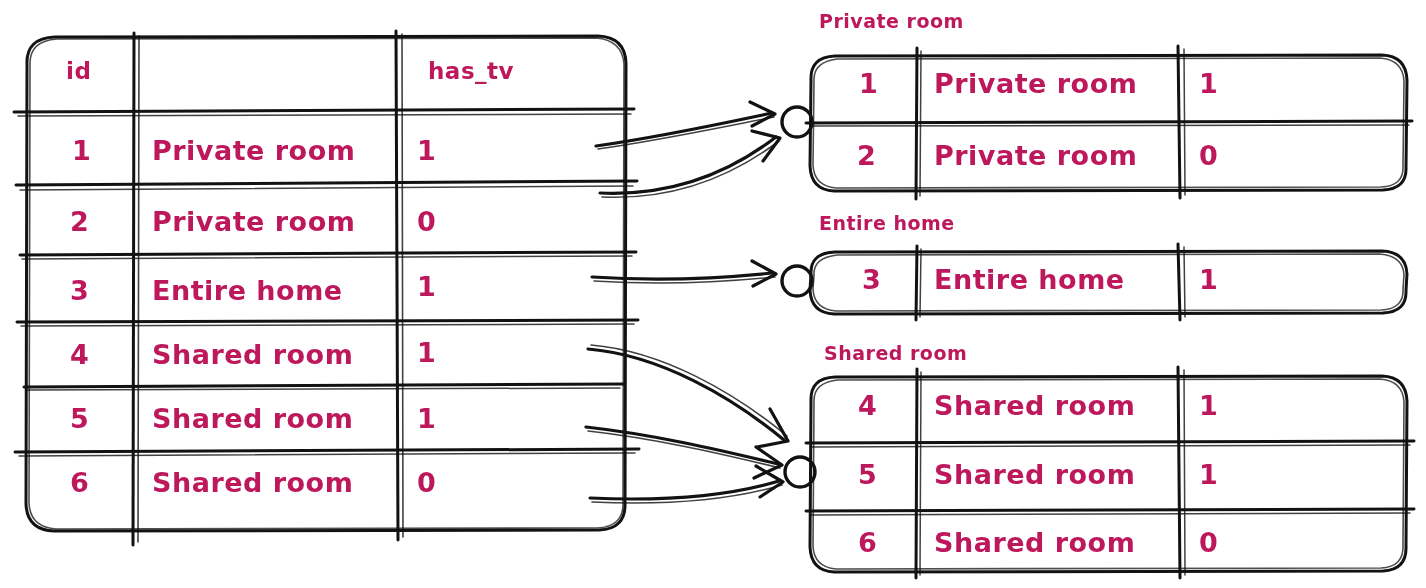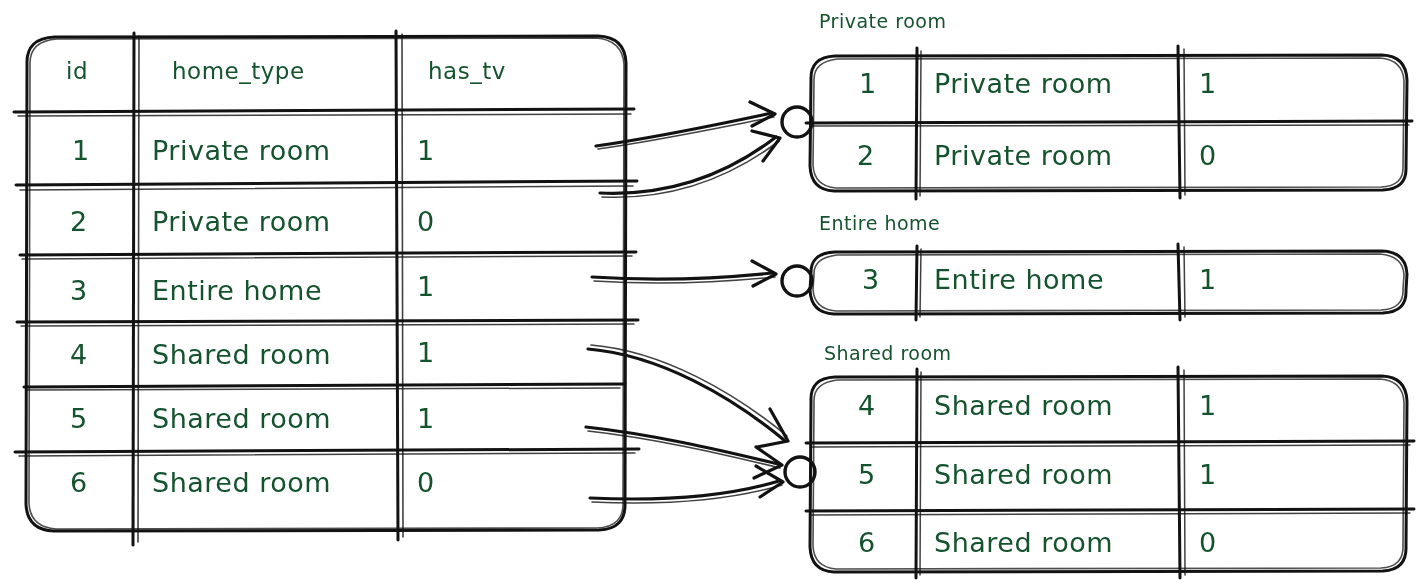--- a/index.html
+++ b/index.html
@@ -20,23 +20,24 @@
   svg.layer {
     position: absolute;
     left: 0;
     top: 0;
     width: 1426px;
     height: 588px;
   }
   .hand-text {
     position: absolute;
     font-family: "DejaVu Sans", sans-serif;
-    color: #14532d;
+    color: #be185d;
     white-space: nowrap;
     letter-spacing: 0.5px;
+    font-weight: bold;
   }
   .cell-text {
     font-size: 27px;
     line-height: 1;
   }
   .header-text {
     font-size: 23px;
     line-height: 1;
   }
   .group-label {
@@ -165,21 +166,20 @@
           <path d="M590,498 C655,501 722,498 779,481"></path>
           <path d="M592,502 C657,505 724,502 782,485" stroke-width="1.6" opacity="0.8"></path>
           <path d="M756,466 L783,482 L760,497"></path>
         </g>
 
       </g>
     </g>
   </svg>
 
   <div class="hand-text header-text" style="left:66px; top:60px;">id</div>
-  <div class="hand-text header-text" style="left:172px; top:60px;">home_type</div>
   <div class="hand-text header-text" style="left:428px; top:60px;text-align:center;">has_tv</div>
 
   <div class="hand-text cell-text" style="left:72px; top:137px;">1</div>
   <div class="hand-text cell-text" style="left:152px; top:137px;">Private room</div>
   <div class="hand-text cell-text" style="left:417px; top:137px;">1</div>
 
   <div class="hand-text cell-text" style="left:70px; top:208px;">2</div>
   <div class="hand-text cell-text" style="left:152px; top:208px;">Private room</div>
   <div class="hand-text cell-text" style="left:417px; top:208px;">0</div>
 

